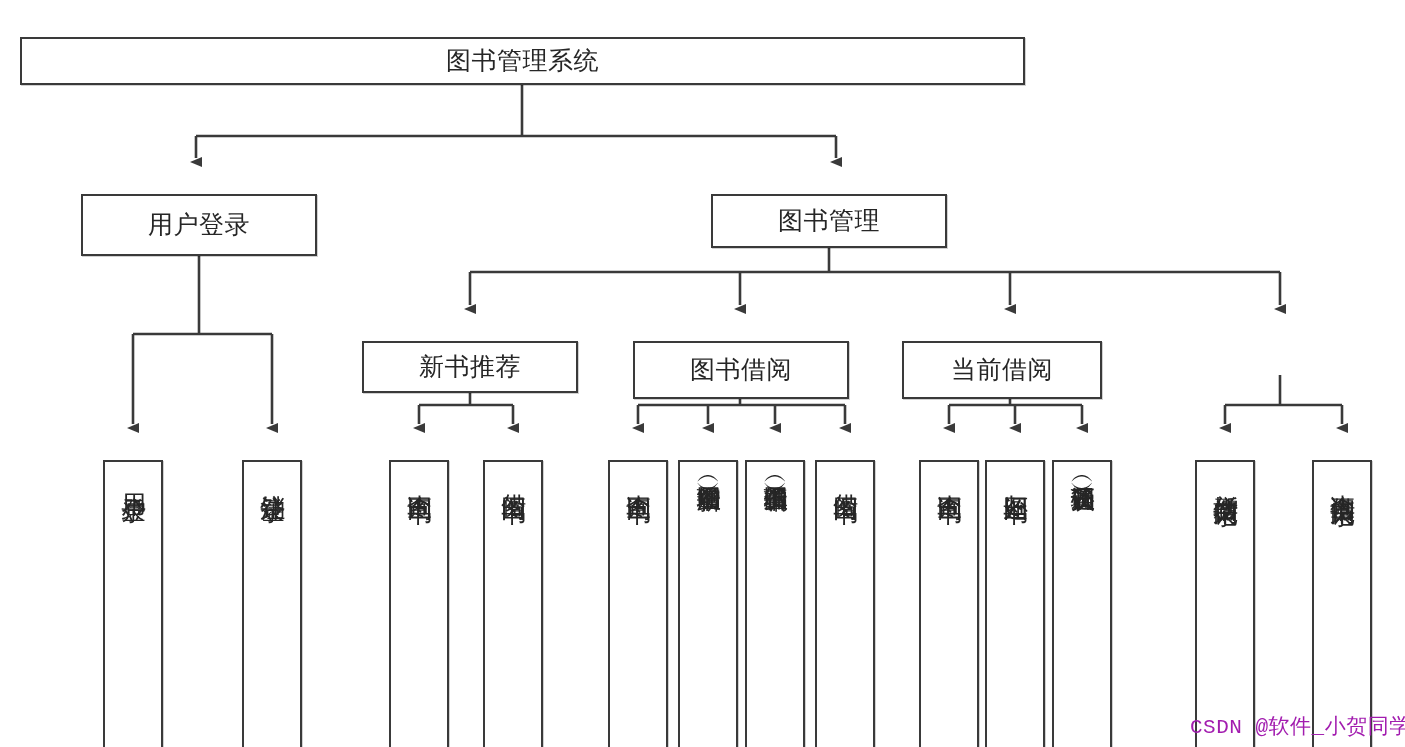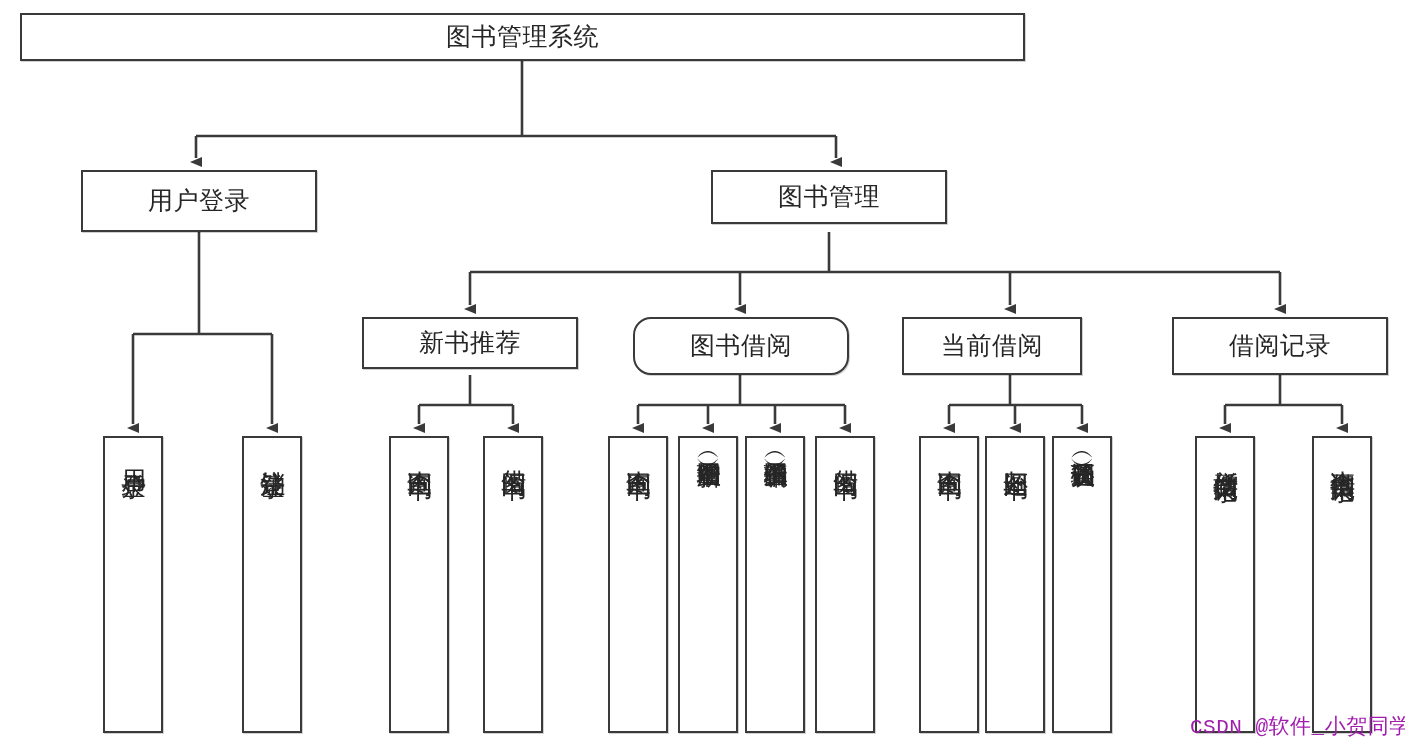--- a/index.html
+++ b/index.html
@@ -28,20 +28,21 @@
   }
   .node {
     position: absolute;
     box-sizing: border-box;
     background: #ffffff;
     border: 2px solid #3a3a3a;
     display: flex;
     align-items: center;
     justify-content: center;
     box-shadow: 1px 1px 0 rgba(0,0,0,0.18);
+    margin-top: 24px;
   }
   .node .label {
     color: #262626;
     line-height: 1.12;
     text-align: center;
     white-space: nowrap;
   }
   
   .node.horiz .label {
     font-size: 25px;
@@ -142,28 +143,25 @@
   <div class="node horiz" style="left: 81px; top: 170px; width: 236px; height: 62px;">
     <span class="label">用户登录</span>
   </div>
   <div class="node horiz" style="left: 711px; top: 170px; width: 236px; height: 54px;">
     <span class="label">图书管理</span>
   </div>
 
   <div class="node horiz" style="left: 362px; top: 317px; width: 216px; height: 52px;">
     <span class="label">新书推荐</span>
   </div>
-  <div class="node horiz" style="left: 633px; top: 317px; width: 216px; height: 58px; border-radius: 18px;">
+  <div class="node horiz" style="left: 633px; top: 317px; width: 216px; height: 58px;">
     <span class="label">图书借阅</span>
   </div>
-  <div class="node horiz" style="left: 902px; top: 317px; width: 180px; height: 58px;">
+  <div class="node horiz" style="left: 902px; top: 317px; width: 200px; height: 58px;">
     <span class="label">当前借阅</span>
-  </div>
-  <div class="node horiz" style="left: 1172px; top: 317px; width: 216px; height: 58px;">
-    <span class="label">借阅记录</span>
   </div>
 
   <div class="node vert" style="left: 103px; top: 436px; width: 60px; height: 297px;">
     <span class="label">用户登录</span>
   </div>
   <div class="node vert" style="left: 242px; top: 436px; width: 60px; height: 297px;">
     <span class="label">注销登录</span>
   </div>
   <div class="node vert" style="left: 389px; top: 436px; width: 60px; height: 297px;">
     <span class="label">查询图书</span>

